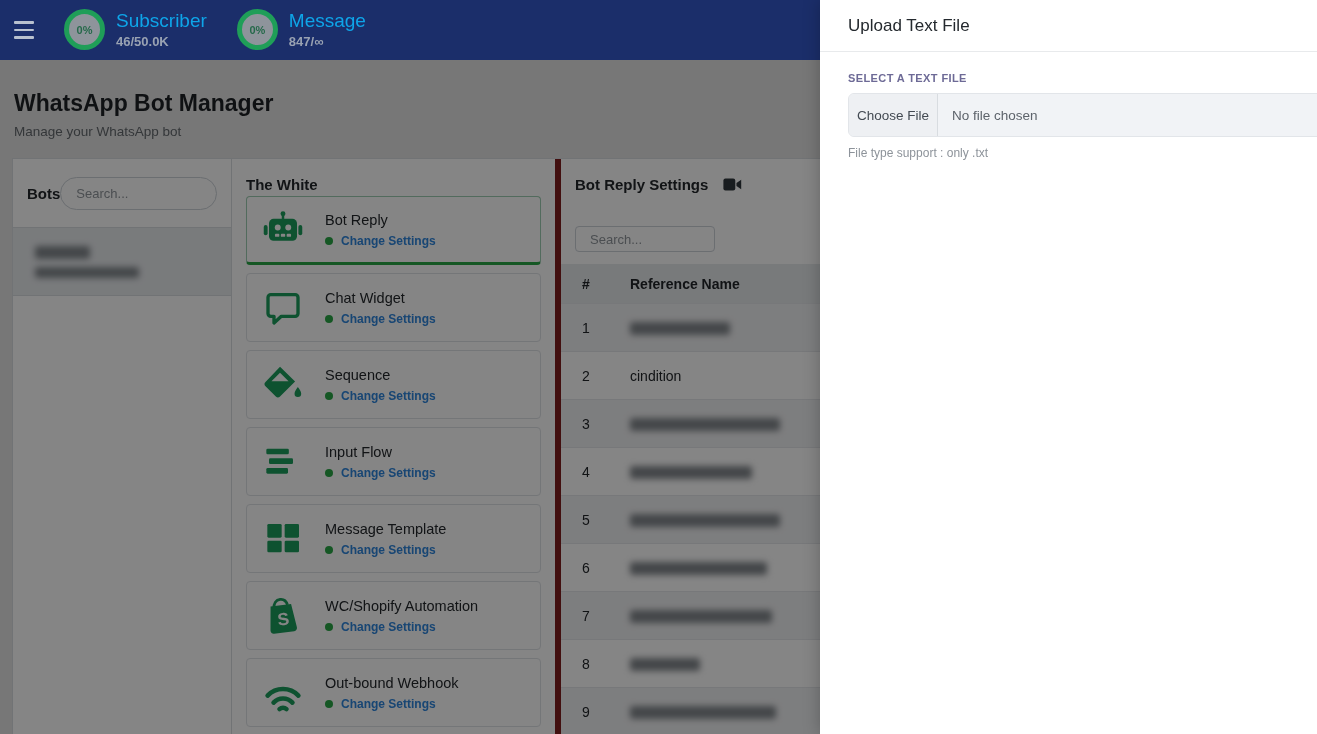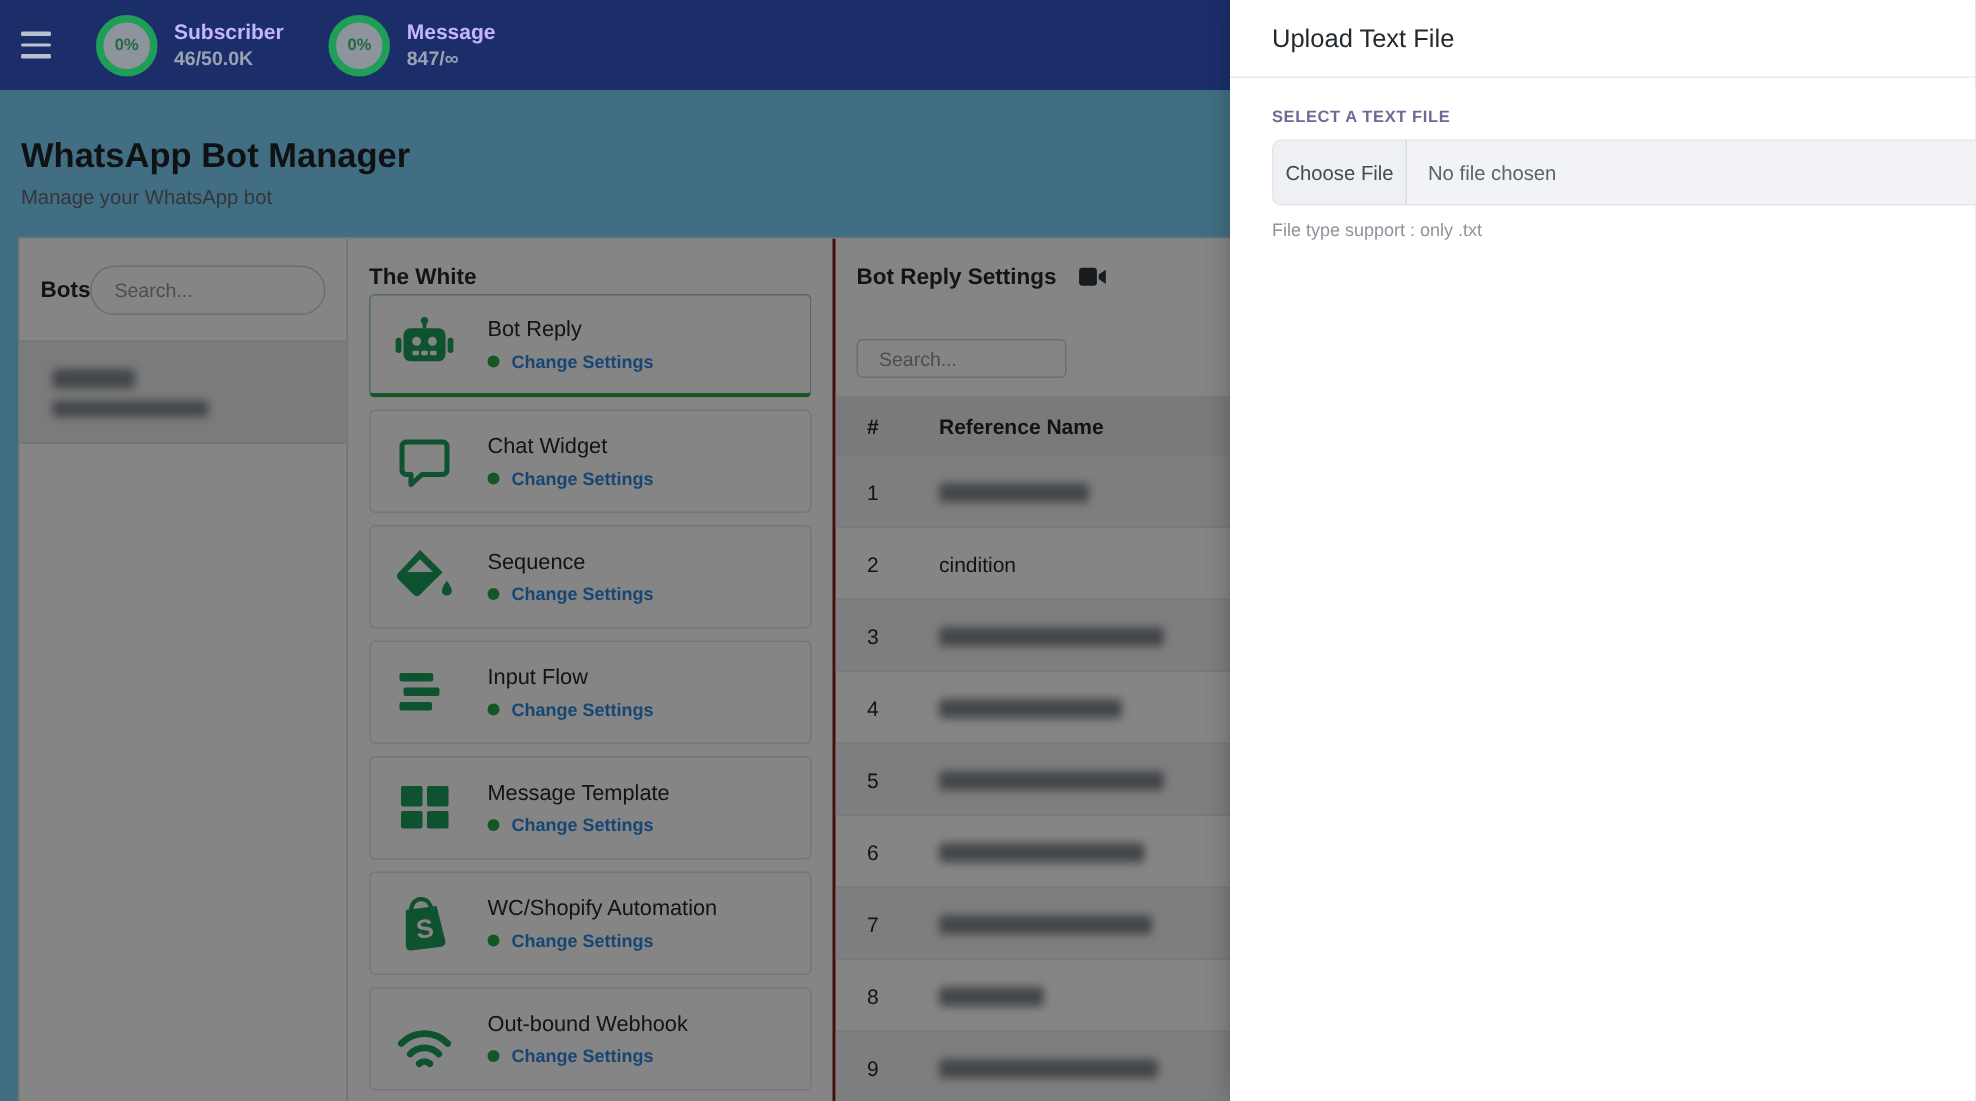--- a/index.html
+++ b/index.html
@@ -9,25 +9,25 @@
 
   
   .navbar{position:absolute;top:0;left:0;width:100%;height:60px;background:var(--navbar-bg,#1b2e6a);
           display:flex;align-items:center;padding:0 14px;box-sizing:border-box;gap:30px;z-index:1;}
   .hamburger{width:20px;display:flex;flex-direction:column;gap:5px;cursor:pointer;}
   .hamburger span{display:block;height:2.5px;background:#b9c1cf;border-radius:1px;}
   .stat{display:flex;align-items:center;gap:11px;}
   .ring{width:31px;height:31px;border-radius:50%;border:5px solid var(--ring-green,#1f9e58);
         background:#8e949b;display:flex;align-items:center;justify-content:center;
         font-size:11px;font-weight:700;color:#25694a;}
-  .stat-label{font-size:14px;font-weight:700;color:#c4b5fd;line-height:1.3;}
+  .stat-label{font-size:19px;font-weight:400;color:#0ea5e9;line-height:1.3;}
   .stat-value{font-size:13px;font-weight:700;color:#99a2b2;line-height:1.3;}
 
   
-  .content{position:absolute;top:60px;left:0;right:0;bottom:0;background:#7dd3fc;
+  .content{position:absolute;top:60px;left:0;right:0;bottom:0;background:#e5e5e5;
            filter:brightness(0.52);overflow:hidden;text-decoration:underline;}
   .page-title{position:absolute;left:14px;top:30px;margin:0;font-size:23px;font-weight:700;color:#1d2125;}
   .page-subtitle{position:absolute;left:14px;top:64px;margin:0;font-size:13.5px;color:#64696e;}
   .board{position:absolute;left:12px;top:98px;right:15px;bottom:-2px;border:1px solid #d9dde1;
          background:#fff;display:flex;overflow:hidden;}
 
   
   .panel-bots{width:218px;flex:none;border-right:1px solid #d9dde1;display:flex;flex-direction:column;}
   .bots-header{height:69px;box-sizing:border-box;border-bottom:1px solid #d9dde1;display:flex;
                align-items:center;padding:0 14px;}
@@ -35,21 +35,21 @@
   .pill-search{flex:1;min-width:0;height:33px;border:1px solid #cdd3d9;border-radius:17px;
                padding:0 15px;font-size:13px;background:#fff;outline:none;box-sizing:border-box;
                font-family:inherit;color:#495057;}
   input::placeholder{color:#90969c;}
   .bot-item{height:68px;box-sizing:border-box;background:#e9ecef;border-bottom:1px solid #d9dde1;
             padding:0 14px 0 22px;display:flex;flex-direction:column;justify-content:center;gap:8px;cursor:pointer;}
 
   .redact{display:inline-block;background:#83888d;border-radius:3px;filter:blur(3px);height:13px;vertical-align:middle;}
 
   
-  .panel-features{width:323px;flex:none;border-right:2px solid #7f1d1d;display:flex;flex-direction:column;}
+  .panel-features{width:323px;flex:none;border-right:6px solid #7f1d1d;display:flex;flex-direction:column;}
   .features-header{height:74px;box-sizing:border-box;padding:17px 14px 0;}
   .cards{padding:0 14px;}
   .card{height:69px;box-sizing:border-box;border:1px solid #dfe3e7;border-radius:4px;margin-bottom:8px;
         display:flex;align-items:center;padding:0 14px;background:#fff;cursor:pointer;}
   .card.active{border-color:#9ecdb2;border-bottom:3px solid var(--accent-green,#28a745);}
   .card-icon{width:44px;height:44px;flex:none;margin-right:20px;display:flex;align-items:center;justify-content:center;}
   .card-icon svg{display:block;}
   .card-name{font-size:14.5px;color:#23272b;}
   .card-link{display:flex;align-items:center;gap:8px;margin-top:6px;cursor:pointer;}
   .dot{width:8px;height:8px;border-radius:50%;background:var(--accent-green,#28a745);flex:none;}

